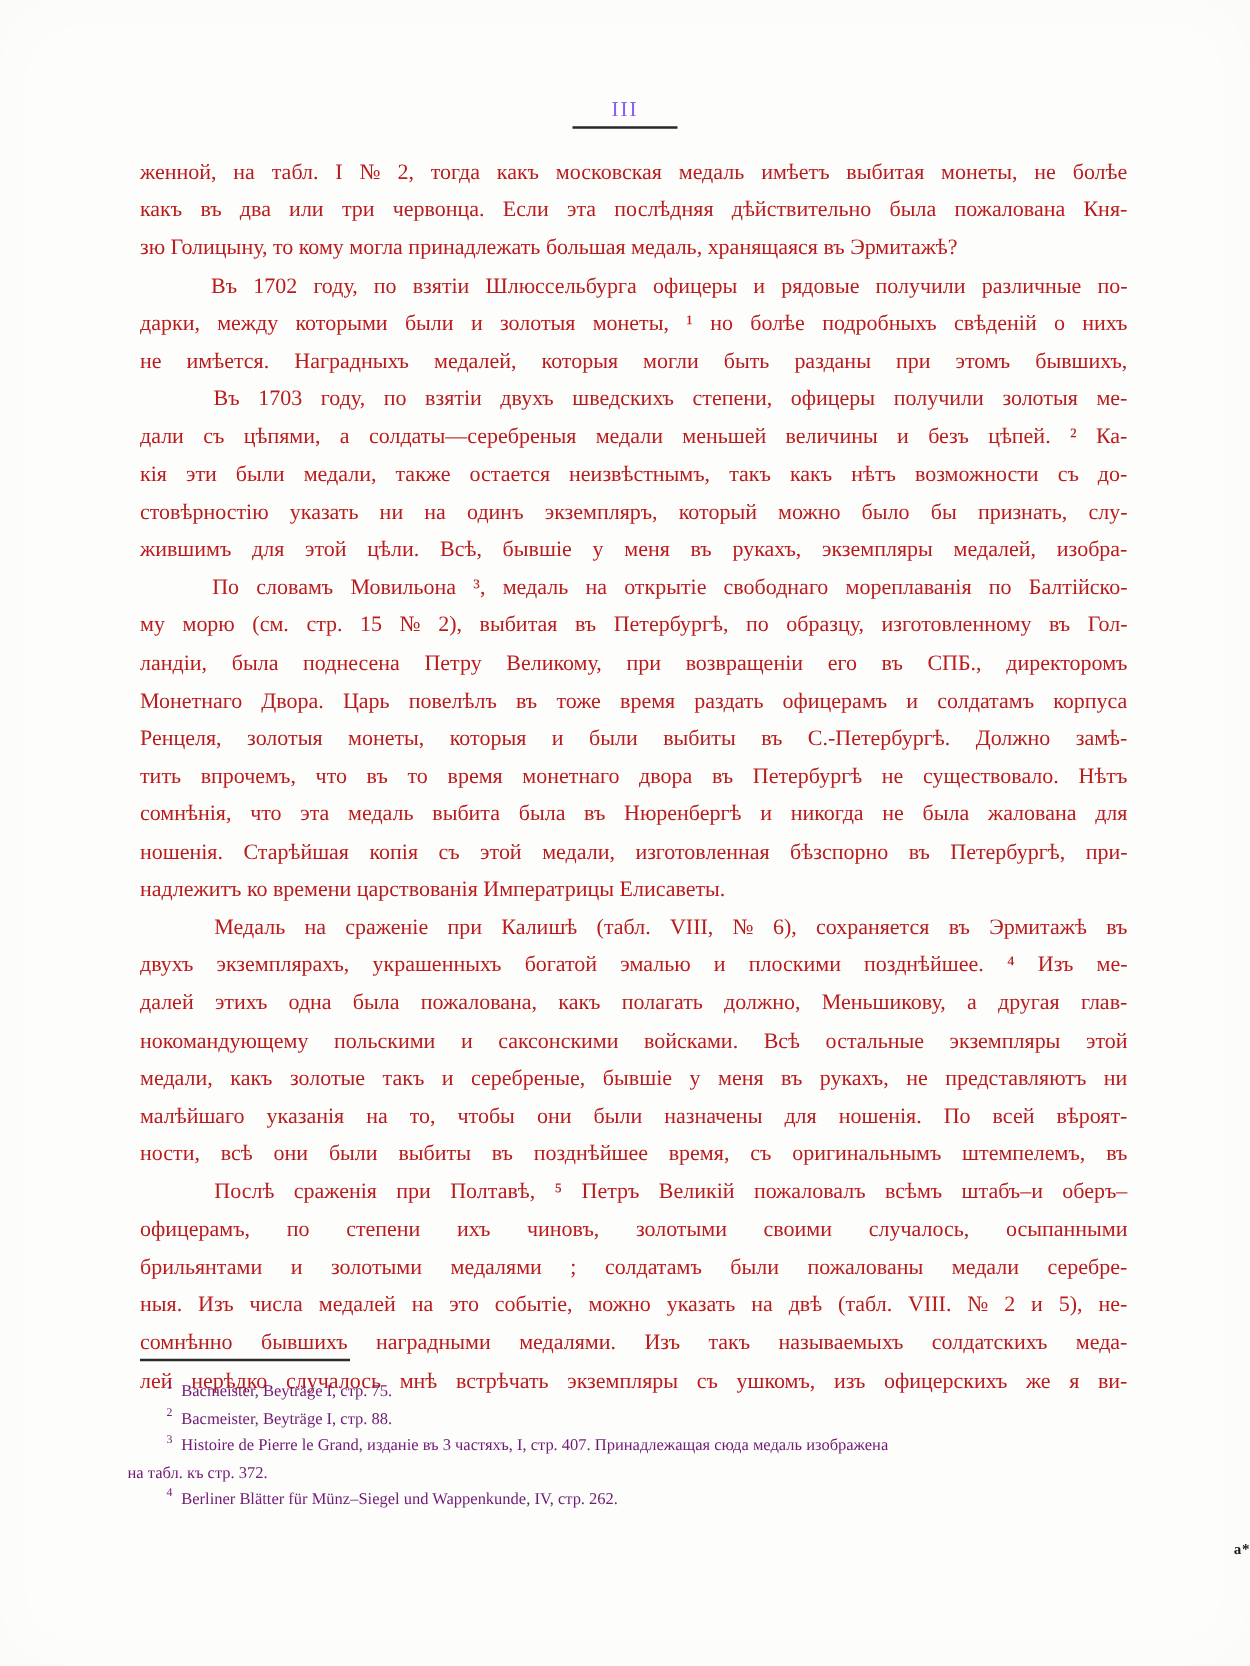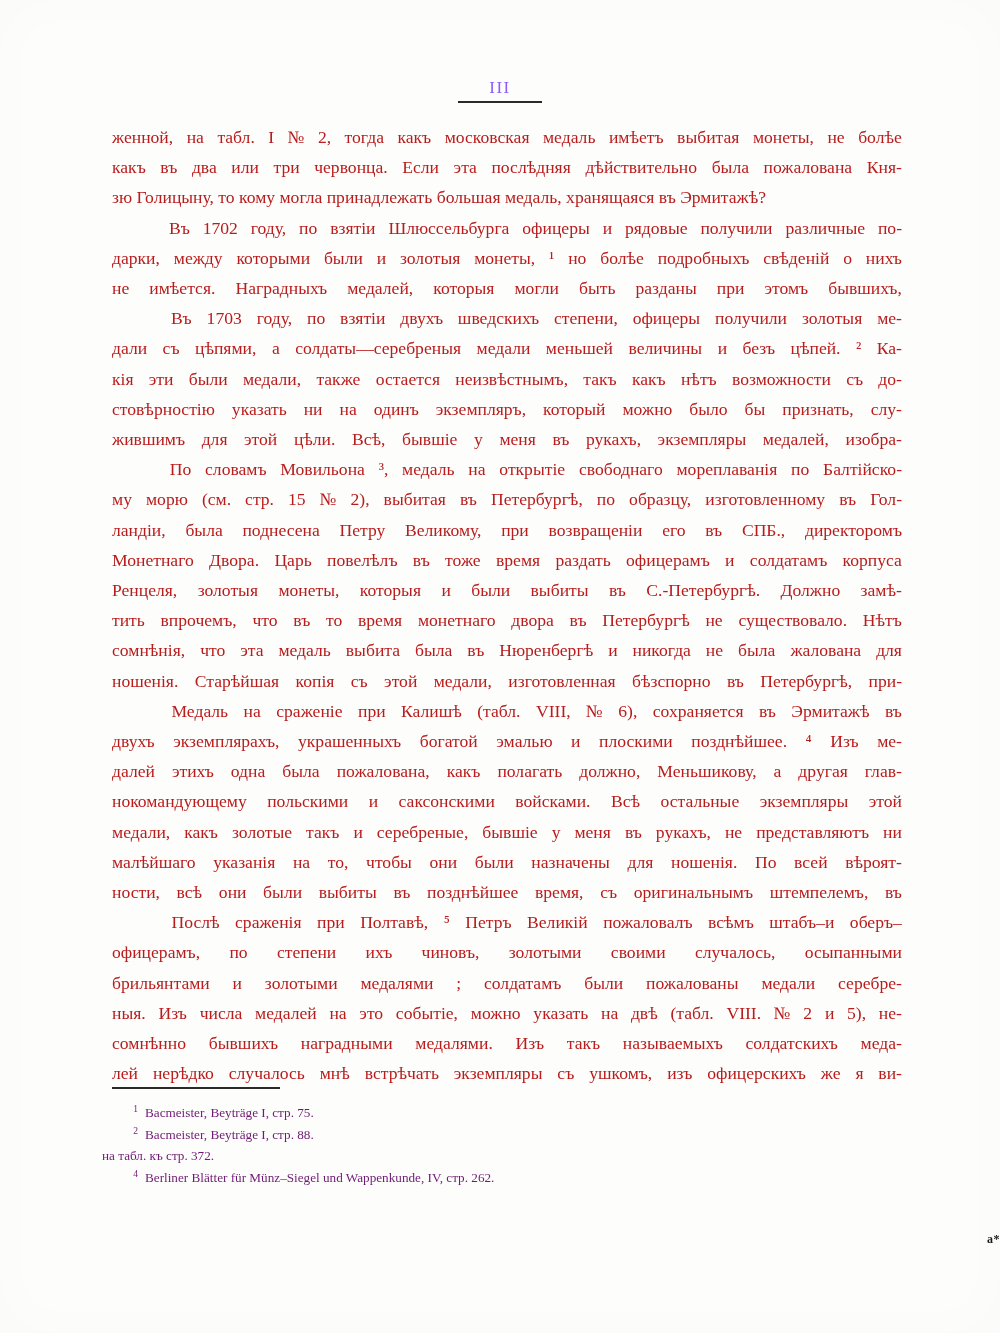--- a/index.html
+++ b/index.html
@@ -420,20 +420,21 @@
           <span class="w">копія</span>
           <span class="w">съ</span>
           <span class="w">этой</span>
           <span class="w">медали,</span>
           <span class="w">изготовленная</span>
           <span class="w">бѣзспорно</span>
           <span class="w">въ</span>
           <span class="w">Петербургѣ,</span>
           <span class="w">при-</span>
         </div>
+        <div class="line flush">надлежитъ ко времени царствованія Императрицы Елисаветы.</div>
       </div>
       <div class="para">
         <div class="line">
           <span class="lead"></span>
           <span class="w">Медаль</span>
           <span class="w">на</span>
           <span class="w">сраженіе</span>
           <span class="w">при</span>
           <span class="w">Калишѣ</span>
           <span class="w">(табл.</span>
@@ -614,20 +615,21 @@
           <span class="w">ви-</span>
         </div>
       </div>
     </div>
 
   <div class="footnote-rule"></div>
 
   <div class="footnotes">
       <div class="fn-item"><span class="fn-num">1</span><span class="fn-text">Bacmeister, Beyträge I, стр. 75.</span></div>
       <div class="fn-item"><span class="fn-num">2</span><span class="fn-text">Bacmeister, Beyträge I, стр. 88.</span></div>
+      <div class="fn-item"><span class="fn-num">3</span><span class="fn-text">Histoire de Pierre le Grand, изданіе въ 3 частяхъ, I, стр. 407. Принадлежащая сюда медаль изображена</span></div>
       <div class="fn-cont">на табл. къ стр. 372.</div>
       <div class="fn-item"><span class="fn-num">4</span><span class="fn-text">Berliner Blätter für Münz–Siegel und Wappenkunde, IV, стр. 262.</span></div>
     </div>
 
   <div class="signature">a*</div>
 
   <div class="scan-edge"></div>
 </div>
 
 </body></html>

